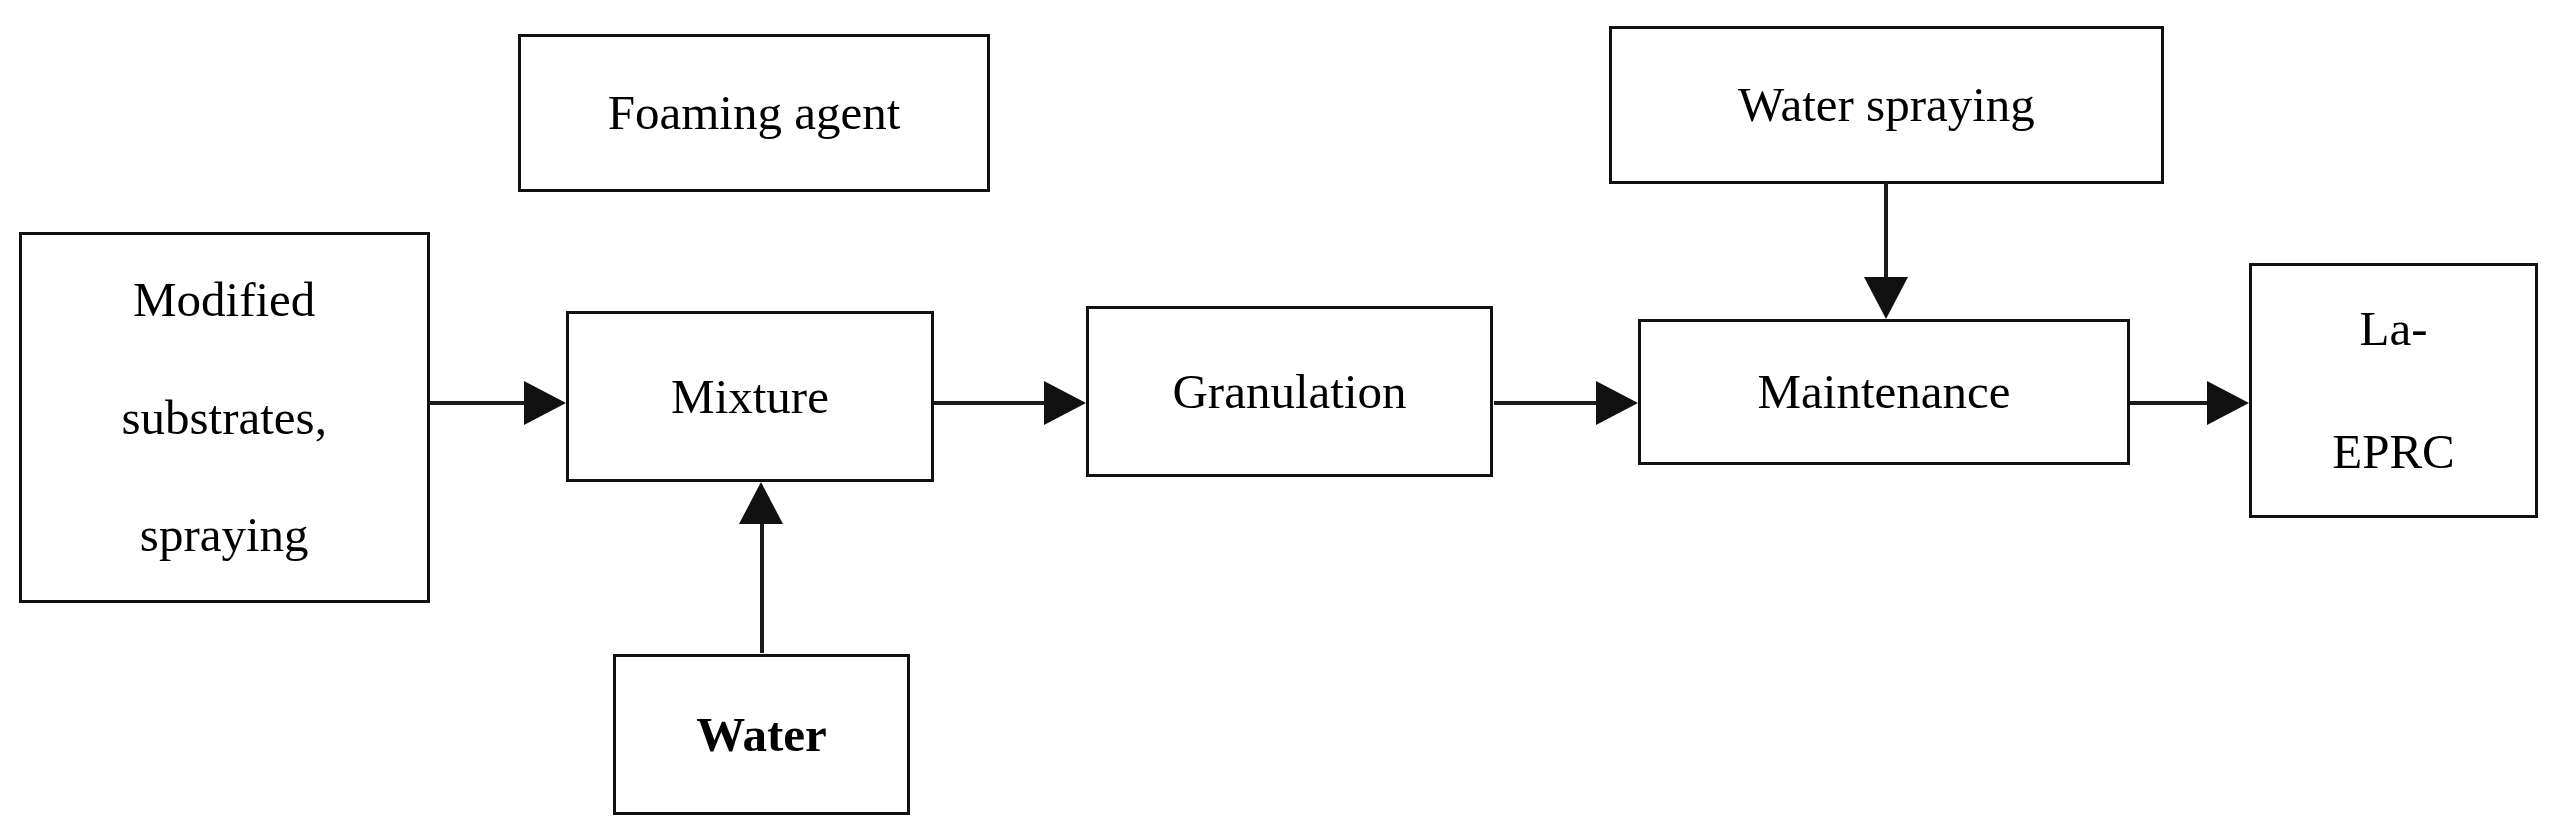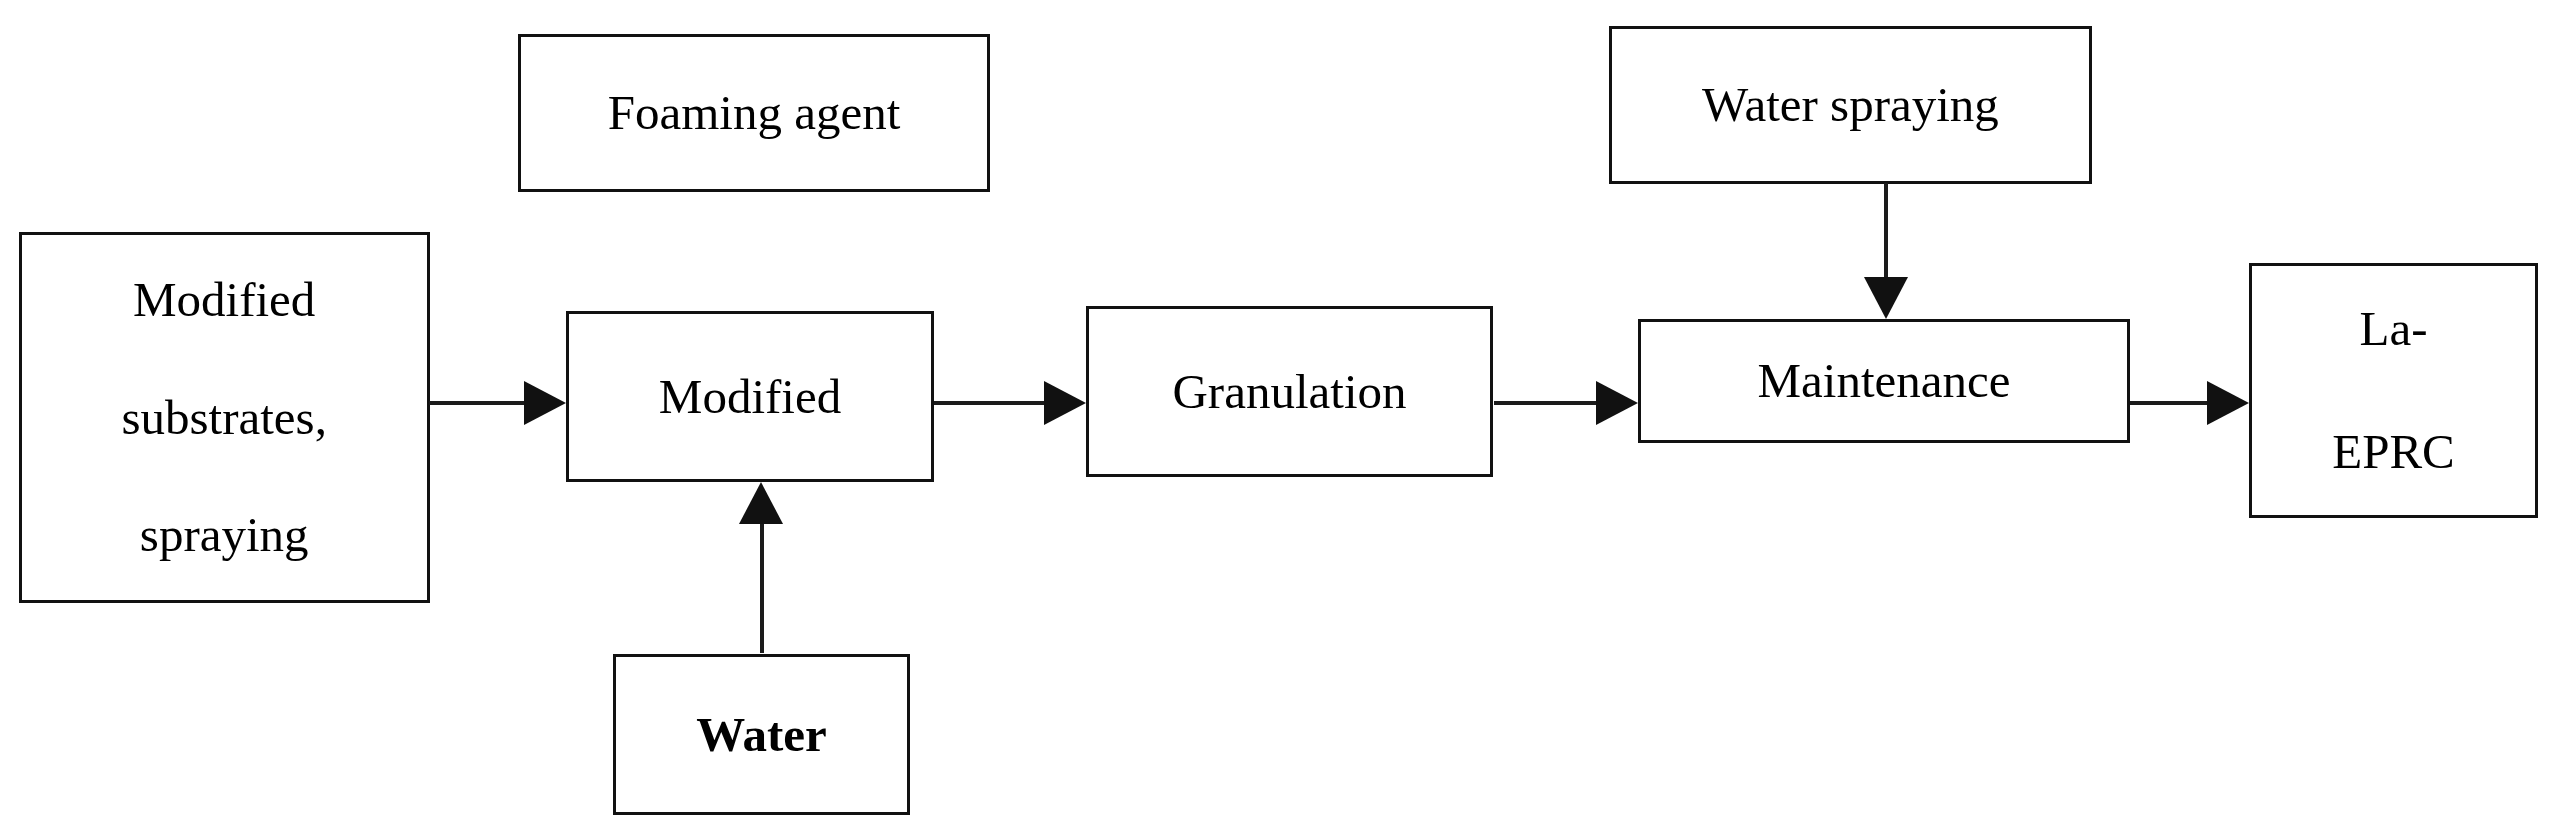--- a/index.html
+++ b/index.html
@@ -28,22 +28,22 @@
     font-size: 49px;
     line-height: 1.25;
   }
   .node .lbl { display: block; }
   
   .n-modified    { left: 18.7px;   top: 232px; width: 411px; height: 371px; line-height: 2.4;  padding: 0 25.5px; }
   .n-foaming     { left: 518px;  top: 24px;  width: 472px; height: 158px; margin-top: 10px; }
   .n-mixture     { left: 566px;  top: 311px; width: 368px; height: 171px; }
   .n-water       { left: 613px;  top: 654px; width: 297px; height: 161px; font-weight: bold; }
   .n-granulation { left: 1086px; top: 306px; width: 407px; height: 171px; }
-  .n-spraying    { left: 1609px; top: 25.5px;  width: 483px; height: 158px; }
-  .n-maintenance { left: 1638px; top: 319px; width: 492px; height: 124px; }
+  .n-spraying    { left: 1609px; top: 25.5px;  width: 555px; height: 158px; }
+  .n-maintenance { left: 1638px; top: 319px; width: 492px; height: 146px; }
   .n-laeprc      { left: 2249px; top: 263px; width: 289px; height: 255px; line-height: 2.5; padding: 0 59px; }
 
   
   .edge-line {
     position: absolute;
     background: #1b1b1b;
   }
   .edge-line.h { height: 4.2px; }
   .edge-line.v { width: 4.2px; }
   .ah {
@@ -74,21 +74,21 @@
 
   <div class="node n-modified">
     <span class="lbl">Modified substrates, spraying</span>
   </div>
 
   <div class="node n-foaming">
     <span class="lbl">Foaming agent</span>
   </div>
 
   <div class="node n-mixture">
-    <span class="lbl">Modified</span>
+    <span class="lbl">Mixture</span>
   </div>
 
   <div class="node n-water">
     <span class="lbl">Water</span>
   </div>
 
   <div class="node n-granulation">
     <span class="lbl">Granulation</span>
   </div>
 

